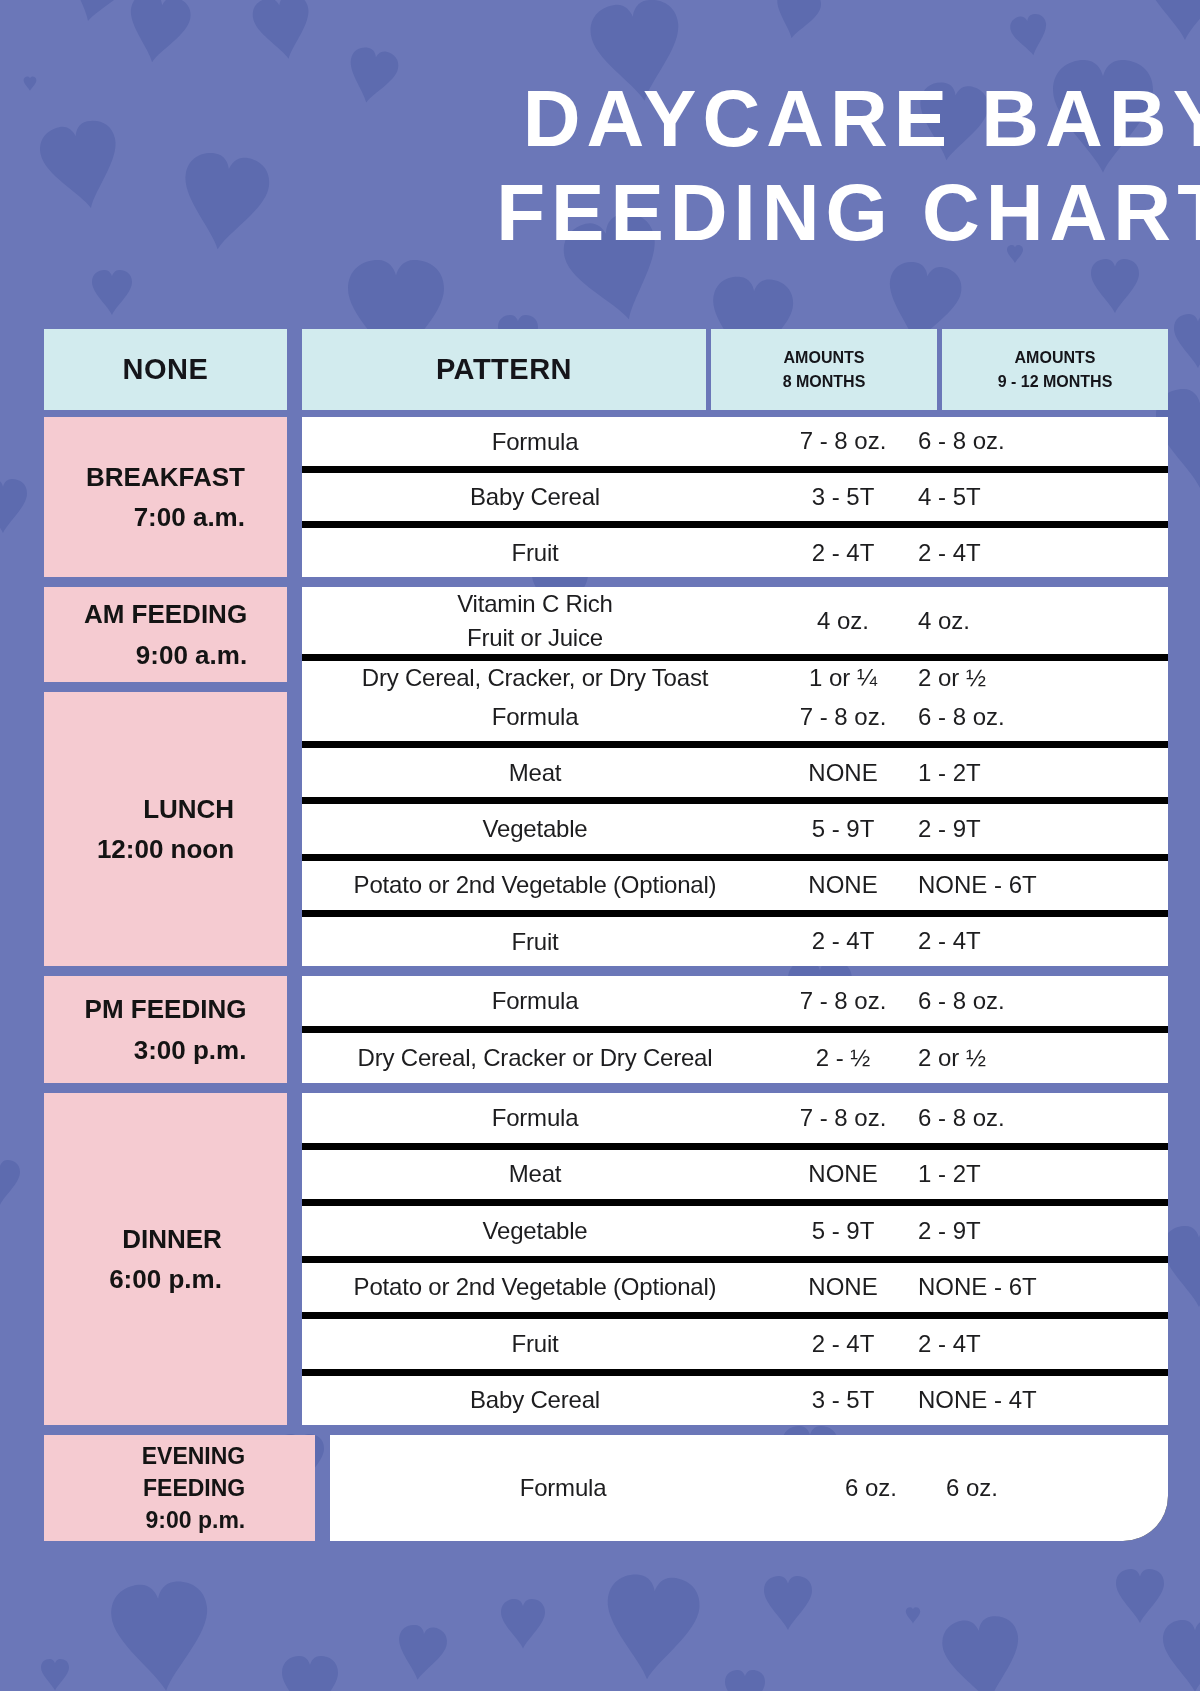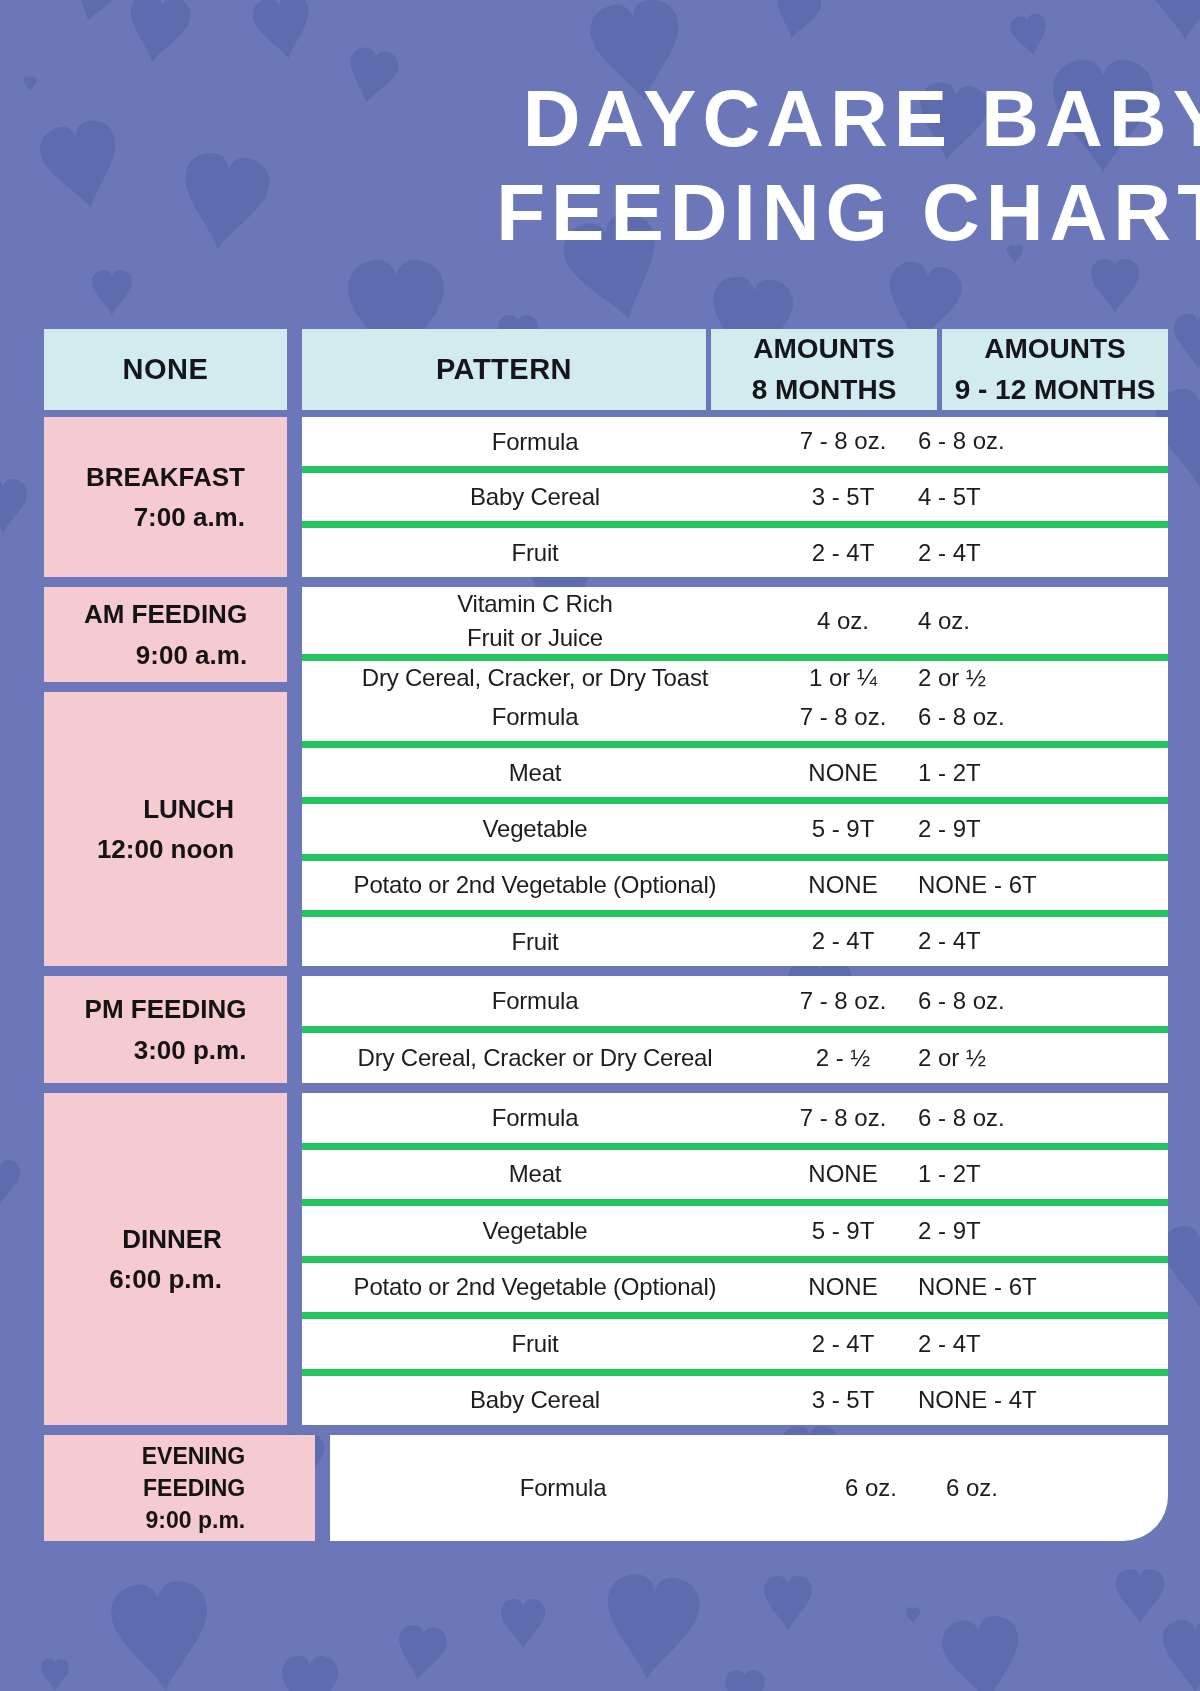--- a/index.html
+++ b/index.html
@@ -24,31 +24,31 @@
   .hdr{display:flex;height:81px;margin-bottom:7px;}
   .meal-col{width:243px;margin-right:15px;}
   .hdr-right{flex:1;display:flex;gap:5px;}
   .cell-cyan{
     background:var(--header-bg,#D2EBEE);
     color:#15151A;font-weight:bold;
     display:flex;align-items:center;justify-content:center;text-align:center;
   }
   .hdr-big{font-size:29px;letter-spacing:0.5px;}
   .hdr-pattern{width:404px;}
-  .hdr-amt{flex:1;font-size:28px;line-height:1.45;}
+  .hdr-amt{flex:1;font-size:16px;line-height:1.45;}
   
   .group{display:flex;margin-bottom:10px;}
   .meal-cell{
     width:243px;margin-right:15px;
     background:var(--meal-bg,#F5CBD1);
     color:#141414;font-weight:bold;font-size:26px;line-height:1.55;
     display:flex;align-items:center;justify-content:center;text-align:right;
   }
   .meal-small{font-size:23px;line-height:1.4;padding-left:28px;}
-  .rows{flex:1;display:flex;flex-direction:column;gap:7px;background:#22c55e;}
+  .rows{flex:1;display:flex;flex-direction:column;gap:7px;background:#000000;}
   .row{
     flex:1;background:var(--row-bg,#FFFFFF);
     display:flex;align-items:center;color:#1D1D1F;
   }
   .row-tall{flex:1.6;}
   .pattern{width:466px;text-align:center;font-size:24px;line-height:1.4;letter-spacing:-0.2px;}
   .amt8{width:150px;text-align:center;font-size:24px;}
   .amt912{flex:1;text-align:left;font-size:24px;}
   .g-breakfast{height:160px}.g-am{height:95px}.g-lunch{height:274px}
   .g-pm{height:107px}.g-dinner{height:332px}.g-evening{height:106px}

